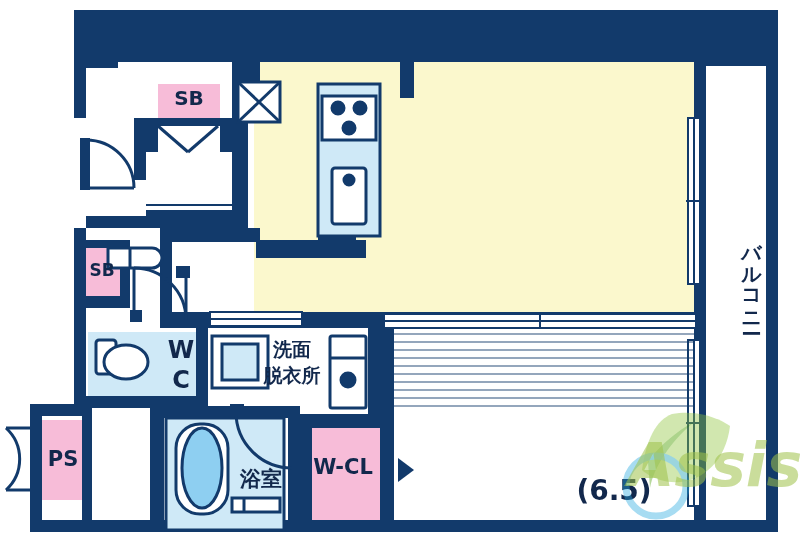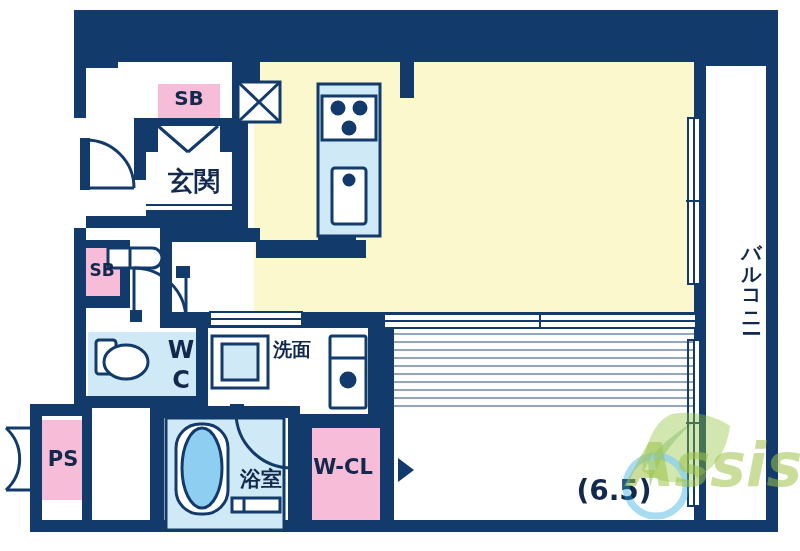--- a/index.html
+++ b/index.html
@@ -228,23 +228,20 @@
     <g stroke="#123a6b" stroke-width="2">
       <line x1="742" y1="66" x2="742" y2="520" stroke-opacity="0"></line>
     </g>
   </svg>
 
 
   <div class="lbl" style="left:524px;top:476px;width:180px;font-size:28px;">
     <span>(6.5)</span>
   </div>
 
-  <div class="lbl jp" style="left:152px;top:168px;width:84px;font-size:26px;">
-    <span>玄関</span>
-  </div>
 
   <div class="lbl jp" style="left:714px;top:206px;width:48px;font-size:20px;letter-spacing:0;writing-mode:vertical-rl;text-orientation:upright;height:140px;">
     <span>バルコニー</span>
   </div>
 
   <div class="lbl" style="left:158px;top:88px;width:62px;font-size:20px;">
     <span>SB</span>
   </div>
   <div class="lbl" style="left:82px;top:262px;width:40px;font-size:17px;">
     <span>SB</span>
@@ -252,20 +249,23 @@
 
   <div class="lbl" style="left:158px;top:338px;width:46px;font-size:24px;">
     <span>W</span>
   </div>
   <div class="lbl" style="left:158px;top:368px;width:46px;font-size:24px;">
     <span>C</span>
   </div>
 
   <div class="lbl jp" style="left:254px;top:340px;width:76px;font-size:19px;">
     <span>洗面</span>
+  </div>
+  <div class="lbl jp" style="left:244px;top:366px;width:96px;font-size:19px;">
+    <span>脱衣所</span>
   </div>
 
   <div class="lbl jp" style="left:228px;top:468px;width:66px;font-size:21px;">
     <span>浴室</span>
   </div>
 
   <div class="lbl" style="left:306px;top:456px;width:74px;font-size:21px;">
     <span>W-CL</span>
   </div>
 

